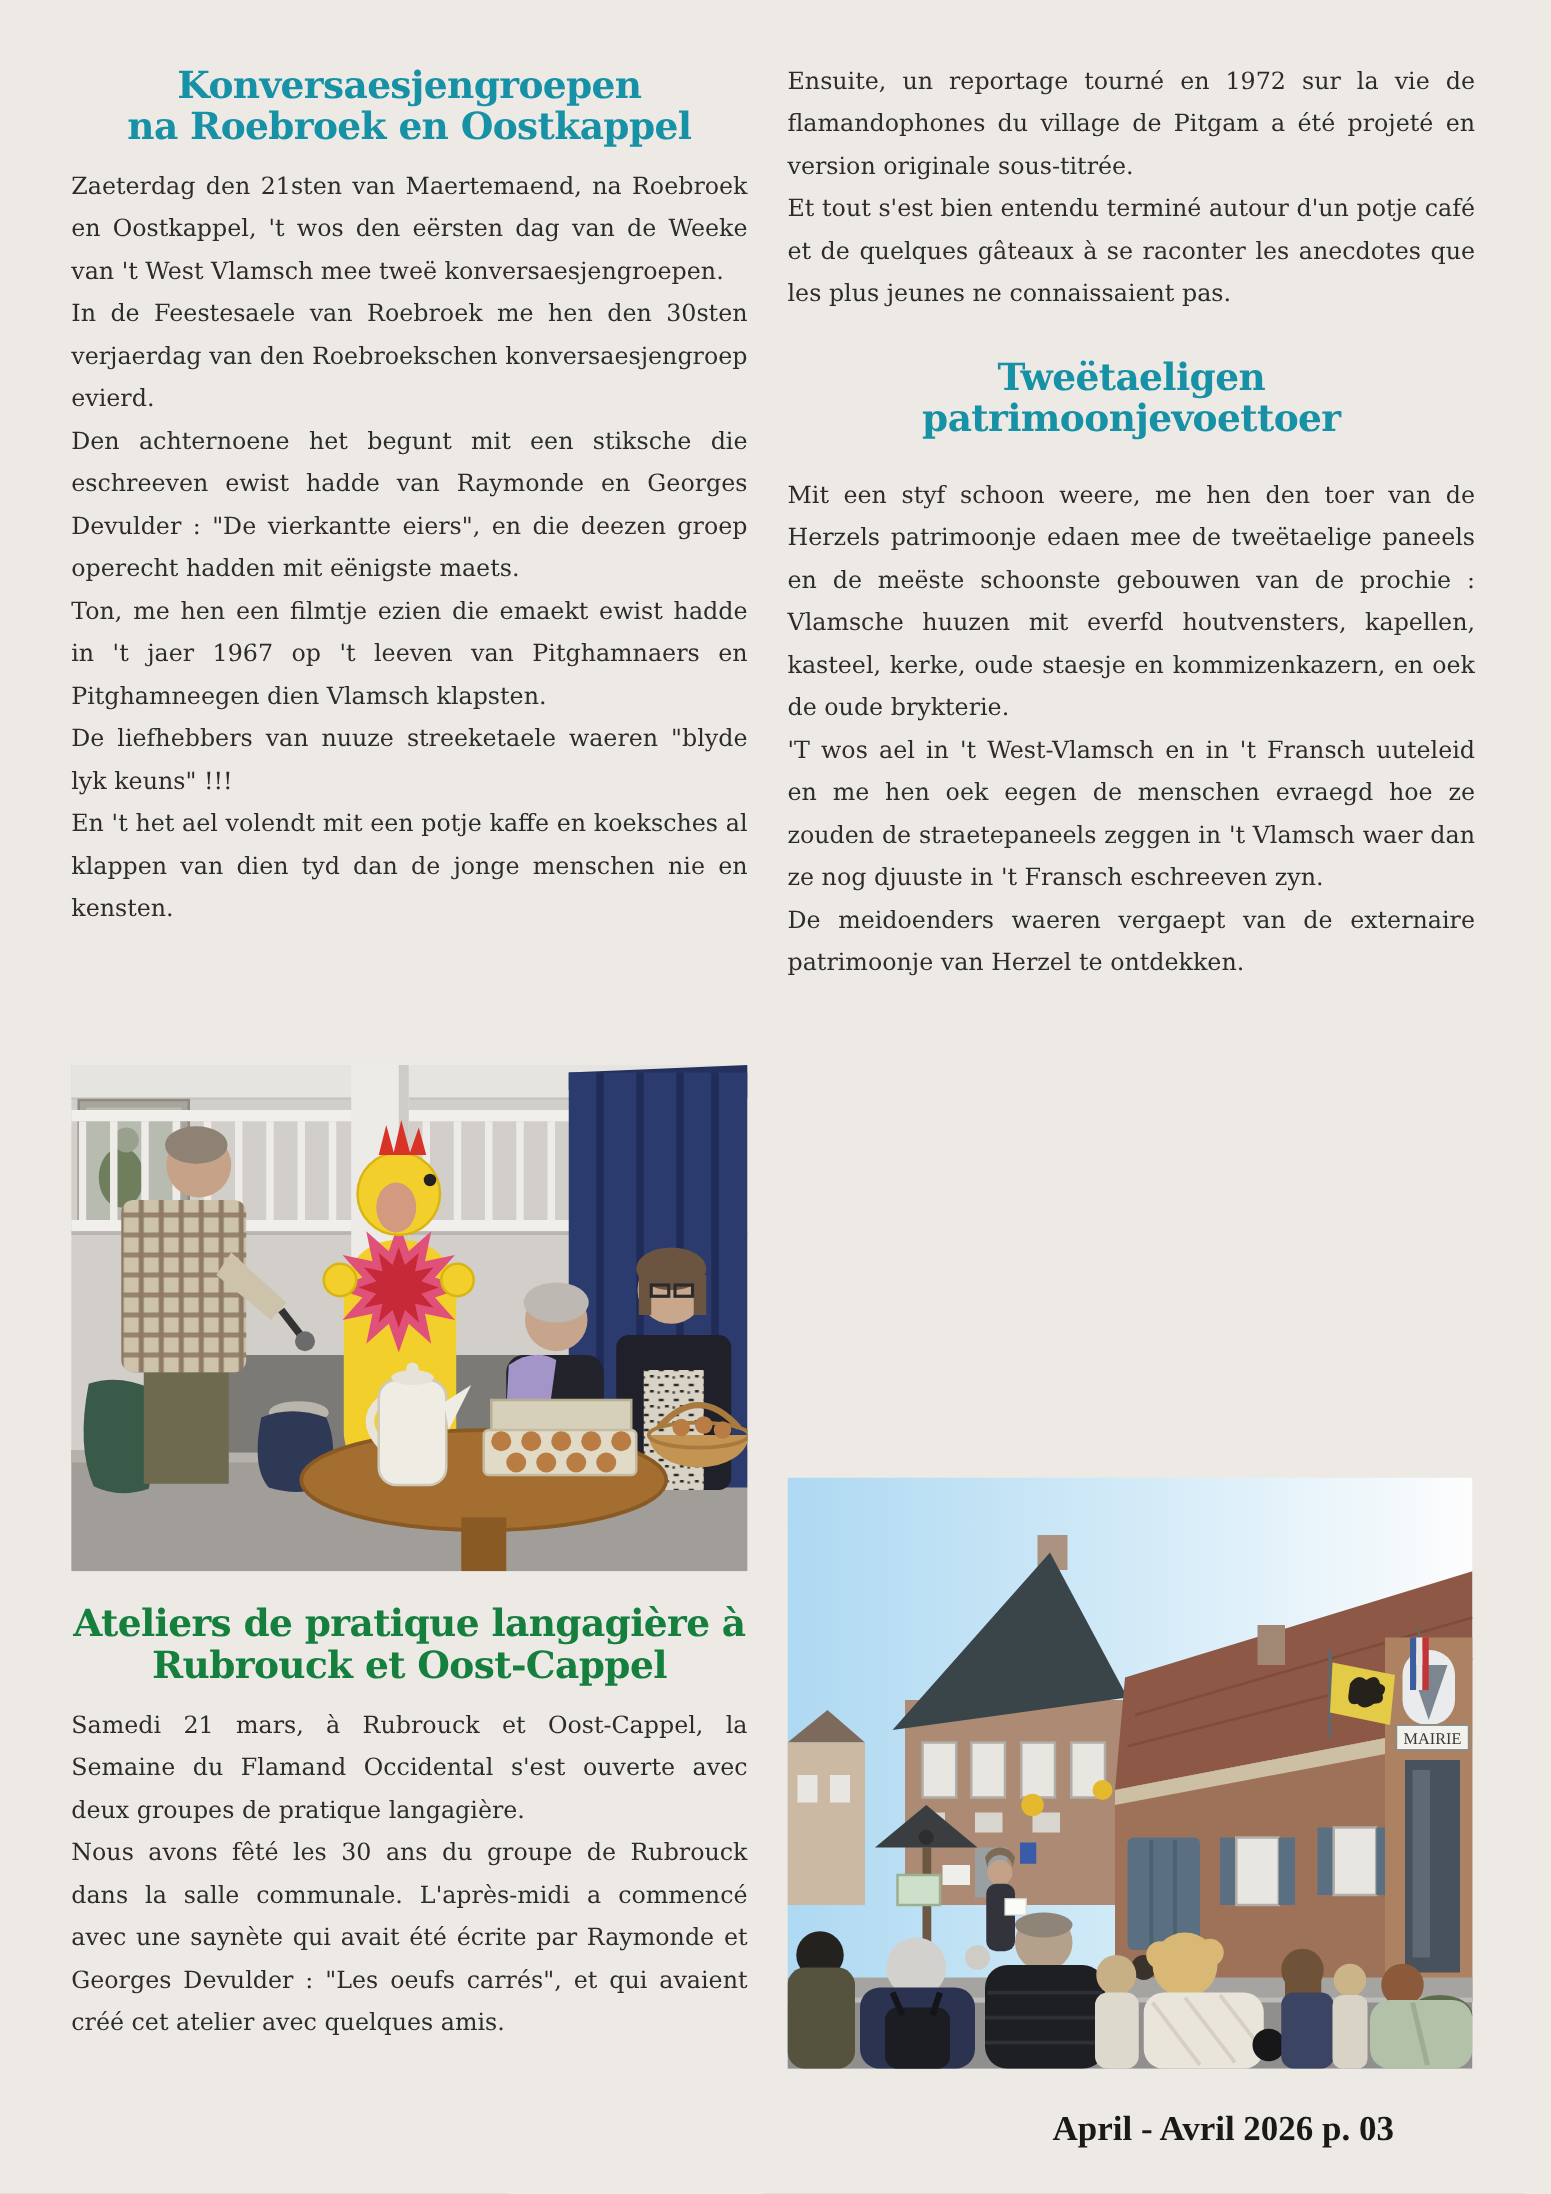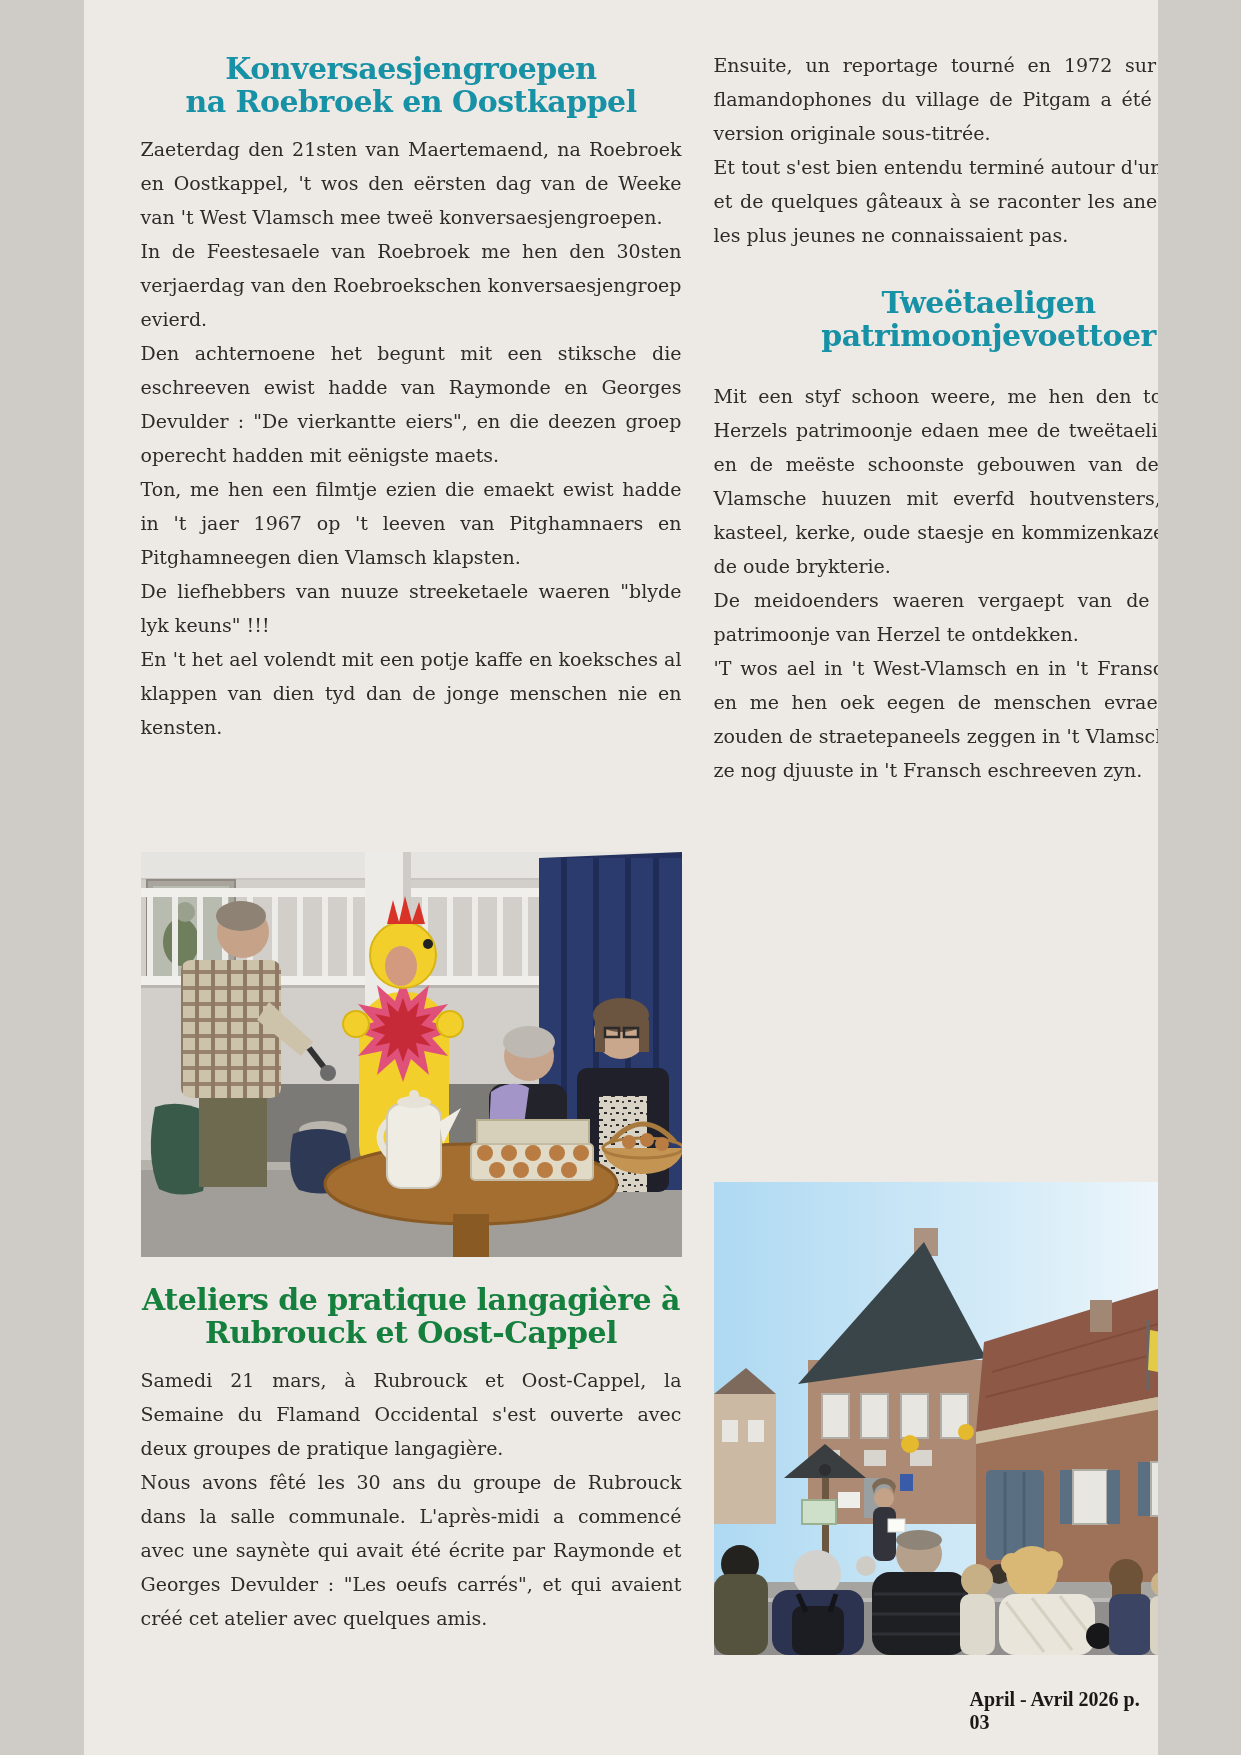--- a/index.html
+++ b/index.html
@@ -1,33 +1,33 @@
 <!DOCTYPE html>
 <html><head>
 <meta charset="utf-8">
 <style>
   html,body{margin:0;padding:0;background:#cfccc8;}
   #page{
-    position:relative;width:1074px;height:1755px;margin:0 auto;
+    position:relative;width:1241px;height:1755px;margin:0 auto;
     background:#EDE9E5;overflow:hidden;
     font-family:"DejaVu Serif",serif;color:#2E2C29;
   }
   .story{position:absolute;}
   .story p{margin:0;font-size:19px;line-height:34px;text-align:justify;}
   .headline{margin:0;text-align:center;font-weight:700;font-size:30px;line-height:33px;
     font-family:"DejaVu Serif",serif;letter-spacing:-0.5px;}
   .headline span{display:block;}
   .teal{color:#1791A5;}
   .dark{color:#15803d;}
   .headline.mb{margin-bottom:14px;}
   .headline.mid{margin-top:34px;margin-bottom:27px;}
   .photo{position:absolute;display:block;}
   #footer{
-    position:absolute;left:886px;top:1688px;
-    font-family:"Liberation Serif",serif;font-weight:700;font-size:20px;color:#1B1916;
+    position:absolute;left:842px;top:1688px;
+    font-family:"Liberation Serif",serif;font-weight:700;font-size:28px;color:#1B1916;
     letter-spacing:0;
   }
 </style>
 </head>
 <body>
 
 <div id="page">
 
   <div class="story" style="left:57px;top:52px;width:541px;">
     <h2 class="headline teal mb">
@@ -179,22 +179,22 @@
     <p>Nous avons fêté les 30 ans du groupe de Rubrouck dans la salle communale. L'après-midi a commencé avec une saynète qui avait été écrite par Raymonde et Georges Devulder : "Les oeufs carrés", et qui avaient créé cet atelier avec quelques amis.</p>
   </div>
 
   <div class="story" style="left:630px;top:48px;width:550px;">
     <p>Ensuite, un reportage tourné en 1972 sur la vie de flamandophones du village de Pitgam a été projeté en version originale sous-titrée.</p>
     <p>Et tout s'est bien entendu terminé autour d'un potje café et de quelques gâteaux à se raconter les anecdotes que les plus jeunes ne connaissaient pas.</p>
     <h2 class="headline teal mid">
       <span>Tweëtaeligen patrimoonjevoettoer</span>
     </h2>
     <p>Mit een styf schoon weere, me hen den toer van de Herzels patrimoonje edaen mee de tweëtaelige paneels en de meëste schoonste gebouwen van de prochie : Vlamsche huuzen mit everfd houtvensters, kapellen, kasteel, kerke, oude staesje en kommizenkazern, en oek de oude brykterie.</p>
+    <p>'T wos ael in 't West-Vlamsch en in 't Fransch uuteleid en me hen oek eegen de menschen evraegd hoe ze zouden de straetepaneels zeggen in 't Vlamsch waer dan ze nog djuuste in 't Fransch eschreeven zyn.</p>
     <p>De meidoenders waeren vergaept van de externaire patrimoonje van Herzel te ontdekken.</p>
-    <p>'T wos ael in 't West-Vlamsch en in 't Fransch uuteleid en me hen oek eegen de menschen evraegd hoe ze zouden de straetepaneels zeggen in 't Vlamsch waer dan ze nog djuuste in 't Fransch eschreeven zyn.</p>
   </div>
 
   <svg class="photo" style="left:630px;top:1182px;" width="548" height="473" viewBox="0 0 548 473" role="img">
     <defs>
       <linearGradient id="skyGrad" x1="0" y1="0" x2="1" y2="0">
         <stop offset="0" stop-color="#aed9f2"></stop>
         <stop offset="0.55" stop-color="#d6ecf8"></stop>
         <stop offset="1" stop-color="#fdfdfd"></stop>
       </linearGradient>
     </defs>

